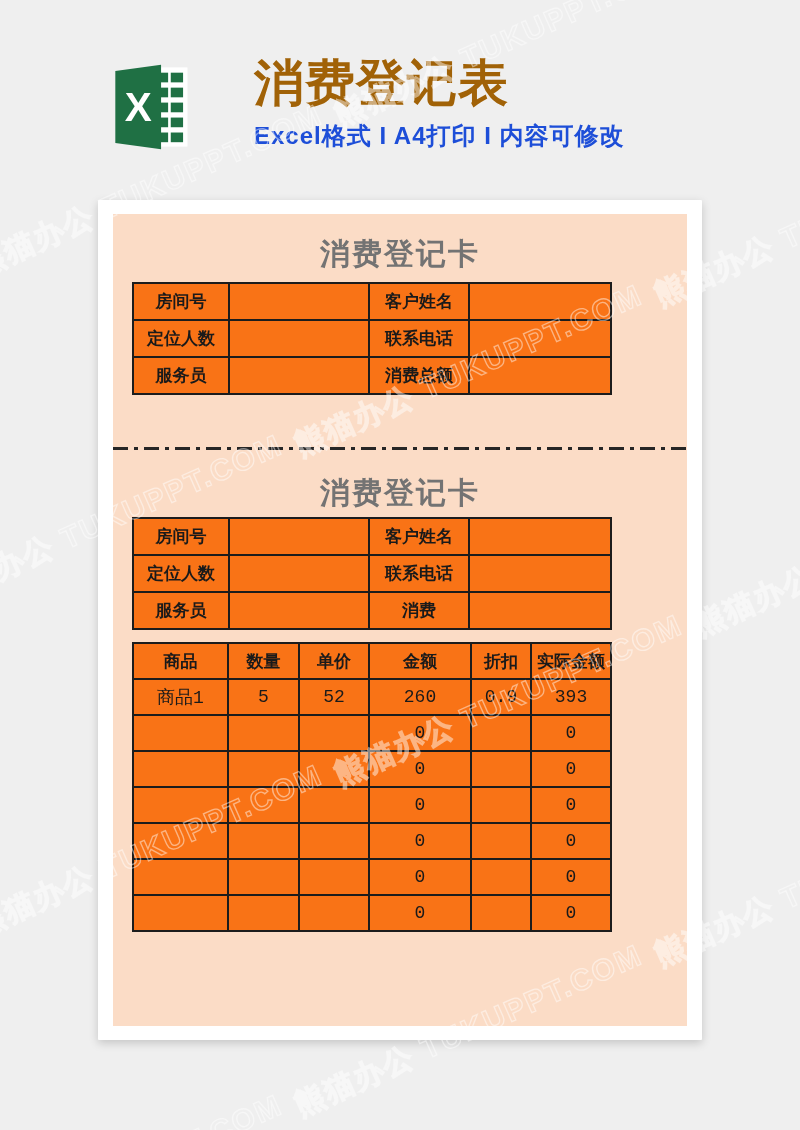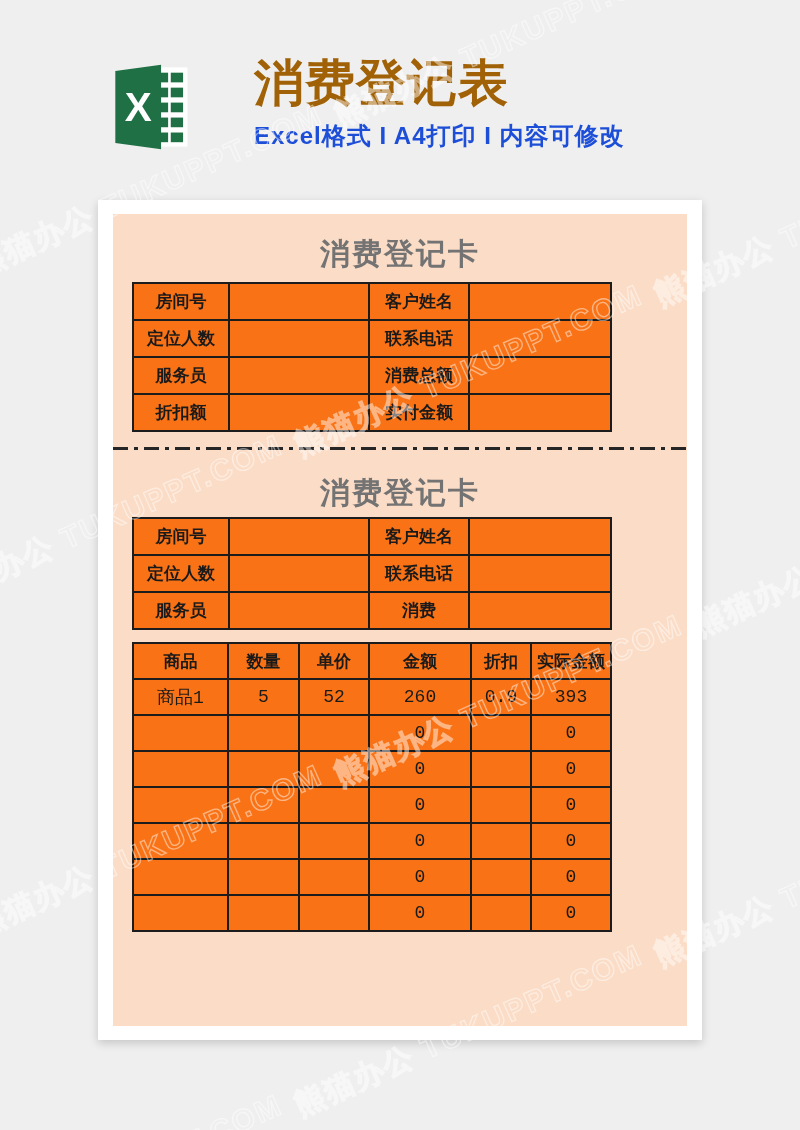--- a/index.html
+++ b/index.html
@@ -134,26 +134,20 @@
         <td class="val"></td>
         <td class="lbl">联系电话</td>
         <td class="val"></td>
       </tr>
       <tr>
         <td class="lbl">服务员</td>
         <td class="val"></td>
         <td class="lbl">消费总额</td>
         <td class="val"></td>
       </tr>
-      <tr>
-        <td class="lbl">折扣额</td>
-        <td class="val"></td>
-        <td class="lbl">实付金额</td>
-        <td class="val"></td>
-      </tr>
     </tbody>
       </table>
 
     <div class="cutline"></div>
 
     <div class="card-title" id="card2-title">消费登记卡</div>
 
     <table id="table2">
       <colgroup>
           <col style="width:96px">

